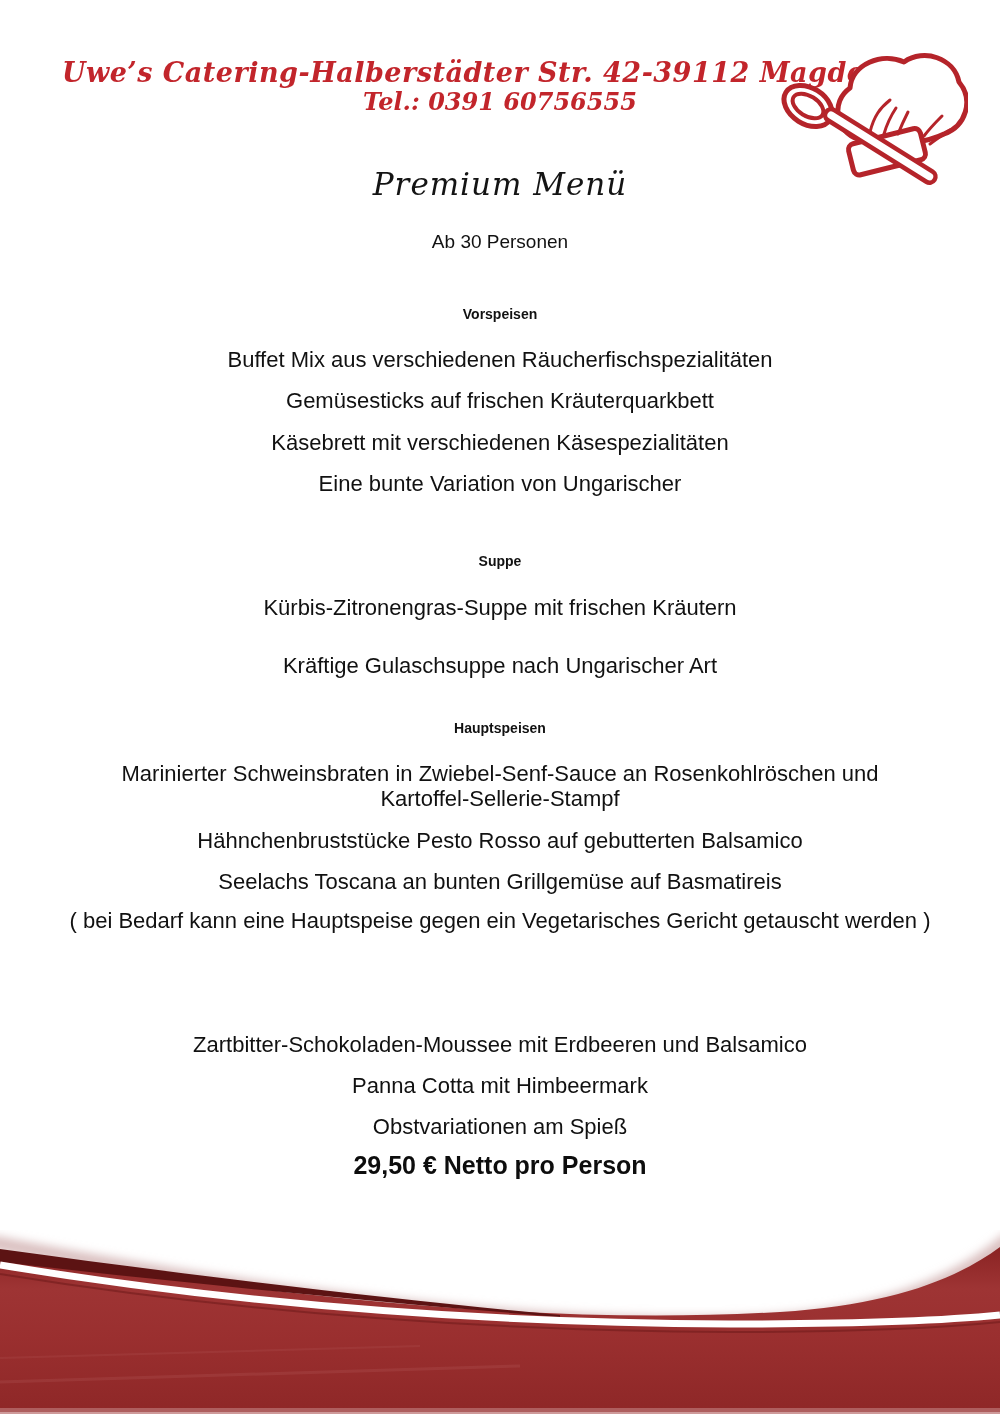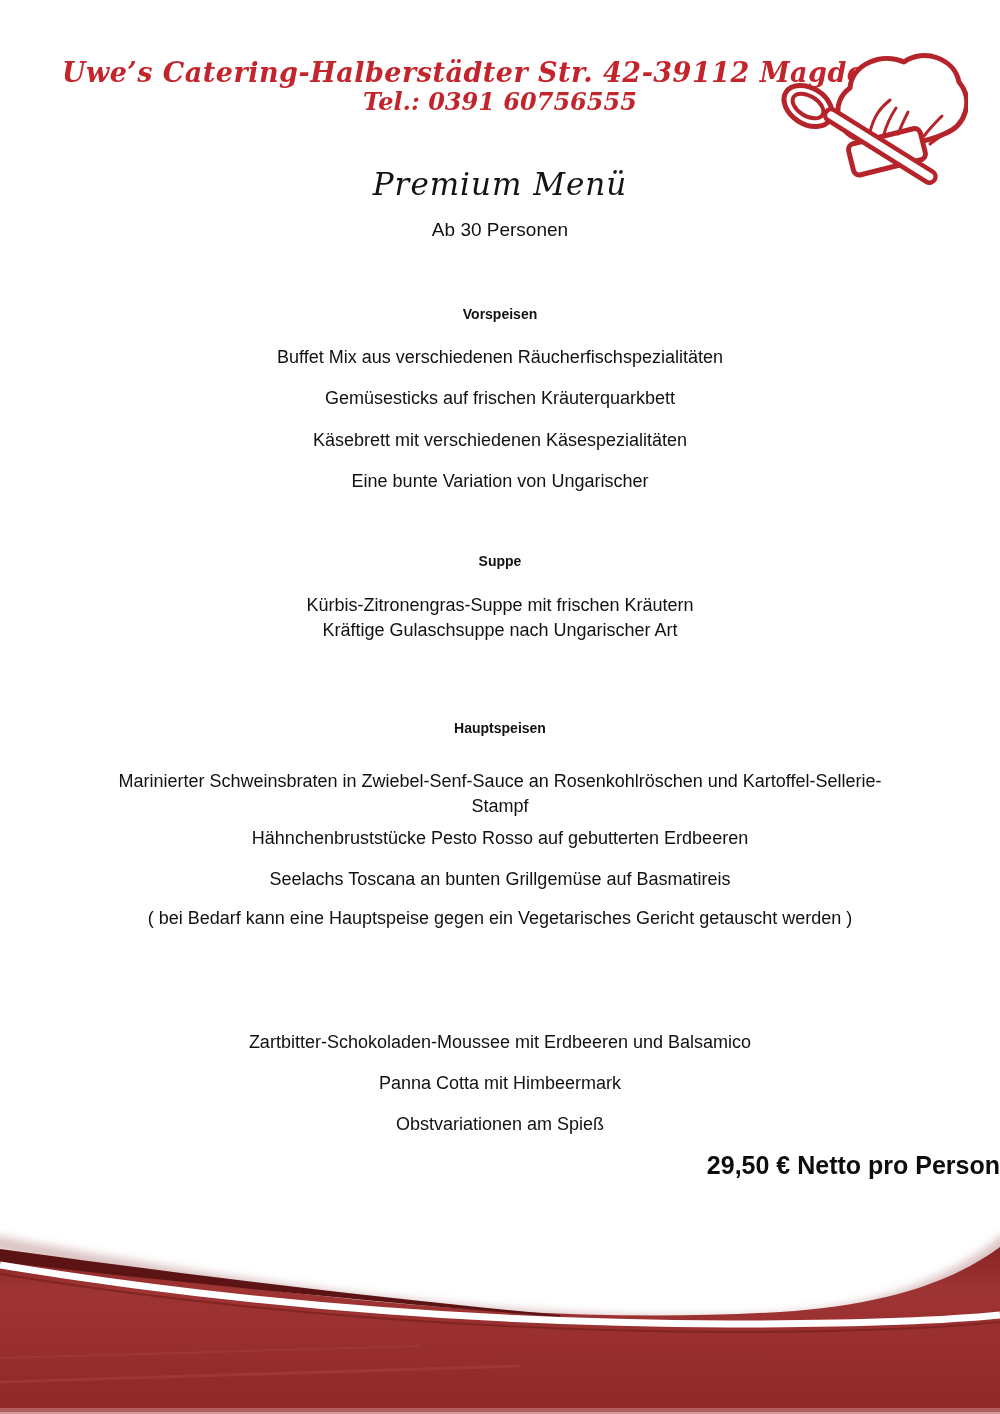--- a/index.html
+++ b/index.html
@@ -9,46 +9,46 @@
     margin:0 auto;
     background:#ffffff;
     overflow:hidden;
     font-family:"Liberation Sans", sans-serif;
     color:#111111;
   }
   .line{
     position:absolute;left:0;right:0;
     text-align:center;
     line-height:1.18;
-    font-size:18px;
+    font-size:22px;
   }
   .script{
     font-family:"DejaVu Serif", serif;
     font-style:italic;
     color:#C2252B;
     font-weight:600;
   }
   .hline1{top:57px;font-size:27px;letter-spacing:0.5px;}
   .hline2{top:88px;font-size:24px;}
   .title{
     top:166px;
     font-family:"DejaVu Serif", serif;
     font-style:italic;font-weight:normal;
     font-size:31px;color:#141414;letter-spacing:1px;
   }
-  .subtitle{top:219px;font-size:19px;}
+  .subtitle{top:231px;font-size:19px;}
   .sec-head{font-weight:bold;font-size:14px;}
   .t306{top:306px}.t347{top:347px}.t388{top:388px}.t430{top:430px}.t471{top:471px}
-  .t553{top:553px}.t595{top:595px}.t636{top:620px}
+  .t553{top:553px}.t595{top:595px}.t636{top:653px}
   .t720{top:720px}
   .t761{top:761px;line-height:25px;}
-  .t761 .inner{max-width:810px;margin:8px auto;display:block;}
+  .t761 .inner{max-width:810px;margin:0 auto;display:block;}
   .t828{top:828px}.t869{top:869px}.t908{top:908px}
   .t990{top:990px}.t1032{top:1032px}.t1073{top:1073px}.t1114{top:1114px}
-  .price{top:1151px;font-weight:bold;font-size:25px;color:#0d0d0d;text-align:right;}
+  .price{top:1151px;font-weight:bold;font-size:25px;color:#0d0d0d;}
   .logo{
     position:absolute;top:44px;right:32px;
     width:190px;height:158px;
   }
   .wave{
     position:absolute;left:0;bottom:0;
     width:1000px;height:184px;display:block;
   }
 </style>
 </head>
@@ -102,21 +102,21 @@
   <div class="line t471">Eine bunte Variation von Ungarischer</div>
 
   <div class="line t595">Kürbis-Zitronengras-Suppe mit frischen Kräutern</div>
   <div class="line sec-head t553">Suppe</div>
   <div class="line t636">Kräftige Gulaschsuppe nach Ungarischer Art</div>
 
   <div class="line sec-head t720">Hauptspeisen</div>
   <div class="line t761">
       <span class="inner">Marinierter Schweinsbraten in Zwiebel-Senf-Sauce an Rosenkohlröschen und Kartoffel-Sellerie-Stampf</span>
     </div>
-  <div class="line t828">Hähnchenbruststücke Pesto Rosso auf gebutterten Erdbeeren</div>
+  <div class="line t828">Hähnchenbruststücke Pesto Rosso auf gebutterten Balsamico</div>
   <div class="line t869">Seelachs Toscana an bunten Grillgemüse auf Basmatireis</div>
   <div class="line t908">( bei Bedarf kann eine Hauptspeise gegen ein Vegetarisches Gericht getauscht werden )</div>
 
   <div class="line t1032">Zartbitter-Schokoladen-Moussee mit Erdbeeren und Balsamico</div>
   <div class="line t1073">Panna Cotta mit Himbeermark</div>
   <div class="line t1114">Obstvariationen am Spieß</div>
 
   <div class="line price">29,50 € Netto pro Person</div>
 
   <svg class="wave" viewBox="0 0 1000 184" preserveAspectRatio="none" aria-hidden="true">

